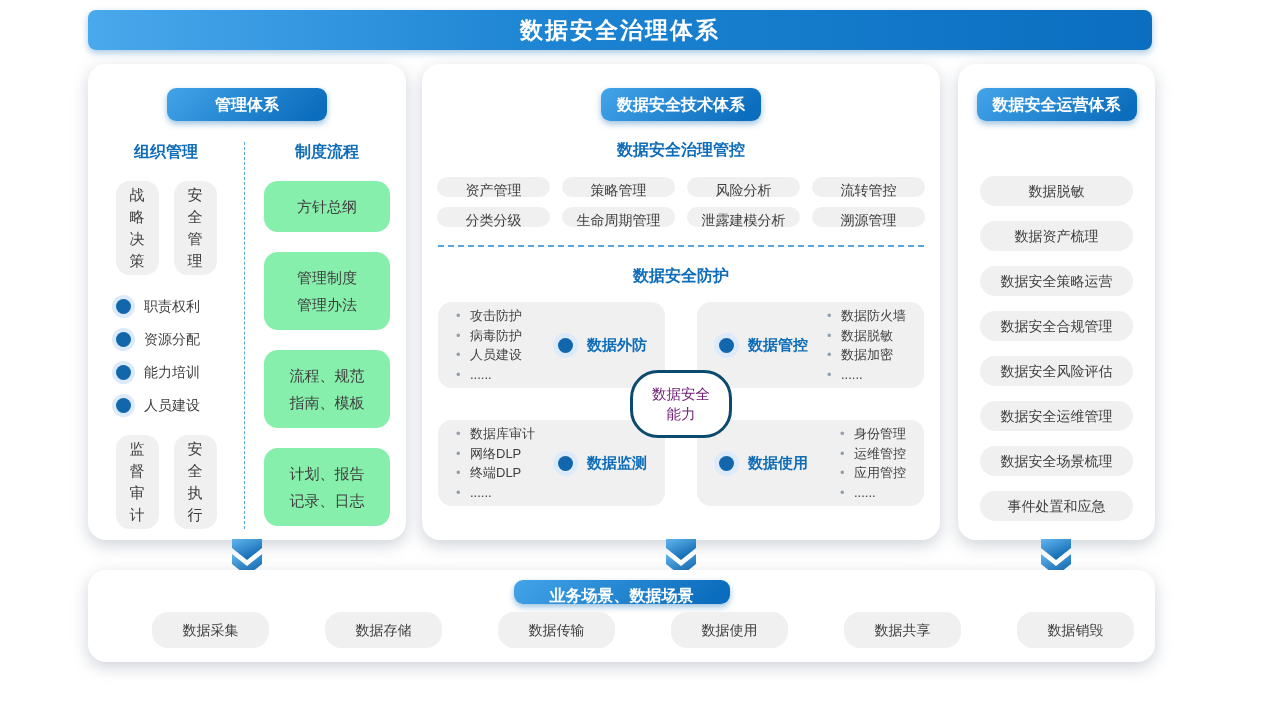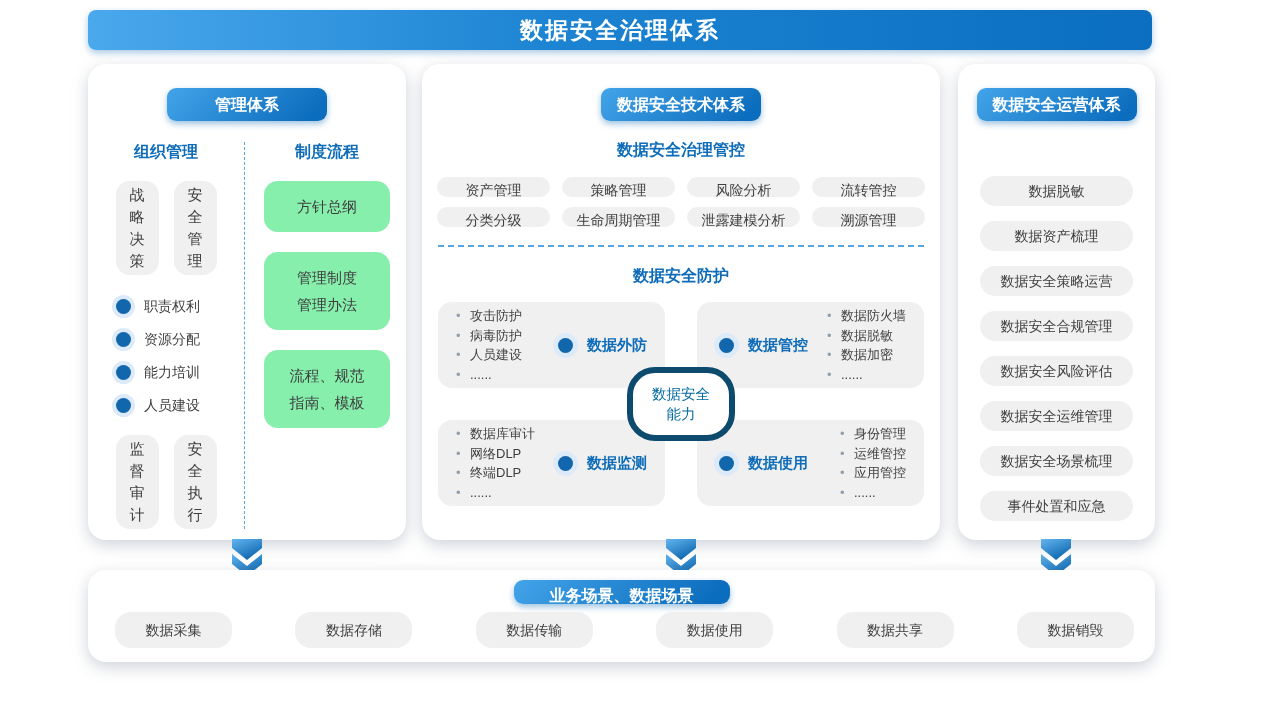--- a/index.html
+++ b/index.html
@@ -74,40 +74,40 @@
   .pbox ul { list-style:none; margin:0; padding:0; font-size:13px; line-height:1.5; color:#3f3f3f; }
   .pbox li { position:relative; padding-left:16px; }
   .pbox li::before { content:"•"; position:absolute; left:2px; color:#93a1af; }
   .plab { display:flex; align-items:center; flex:none; }
   .pdot { width:15px; height:15px; border-radius:50%; background:#1266ac; box-shadow:0 0 0 5px #dceafa; margin:0 14px 0 6px; flex:none; }
   .plab-text { color:#0e6cb8; font-weight:bold; font-size:15px; }
   .pbox.label-right .plab { margin-left:auto; margin-right:2px; }
   .pbox.label-left  ul    { margin-left:auto; margin-right:2px; }
   .center-badge {
     position:absolute; left:50%; top:50%; transform:translate(-50%,-50%);
-    width:96px; height:62px; background:#fff; border:6px solid #0c4a6e; border-radius:28px;
+    width:96px; height:62px; background:#fff; border:3px solid #0c4a6e; border-radius:28px;
     display:flex; align-items:center; justify-content:center; text-align:center;
-    font-size:14.5px; line-height:1.4; color:#0369a1; white-space:pre-line; z-index:2;
+    font-size:14.5px; line-height:1.4; color:#701a75; white-space:pre-line; z-index:2;
   }
 
   
   .op-list { margin-top:55px; display:flex; flex-direction:column; gap:15px; padding:0 22px; }
   .op-item {
     background:#f0f0f1; border-radius:15px; height:30px; line-height:30px;
     text-align:center; font-size:14px; color:#3f3f3f;
   }
 
   
   .chevron { position:absolute; top:539px; width:32px; height:38px; }
   .chev-left  { left:231px; }
   .chev-mid   { left:665px; }
   .chev-right { left:1040px; }
 
   
-  .scen-row { display:flex; justify-content:space-between; padding:0 21px 0 27px; margin-top:8px; }
+  .scen-row { display:flex; justify-content:space-between; padding:0 21px 0 27px; margin-top:8px;margin-left:37px; }
   .scen-item {
     width:117px; height:36px; line-height:36px; background:#f0f0f1; border-radius:16px;
     text-align:center; font-size:14px; color:#3f3f3f;
   }
 </style>
 </head>
 <body>
 
 <svg width="0" height="0" style="position:absolute">
   <defs>
@@ -162,20 +162,22 @@
             </div>
         </div>
       </div>
       <div class="lp-col2">
         <div class="col-title">制度流程</div>
         <div class="gbox first">方针总纲</div>
         <div class="gbox">管理制度
 管理办法</div>
         <div class="gbox">流程、规范
 指南、模板</div>
+        <div class="gbox">计划、报告
+记录、日志</div>
       </div>
     </div>
   </section>
 
   <section class="panel panel-mid">
     <div class="pill pill-w160">数据安全技术体系</div>
     <div class="mid-title">数据安全治理管控</div>
     <div class="gov-grid">
       <div class="gbtn">资产管理</div>
       <div class="gbtn">策略管理</div>

